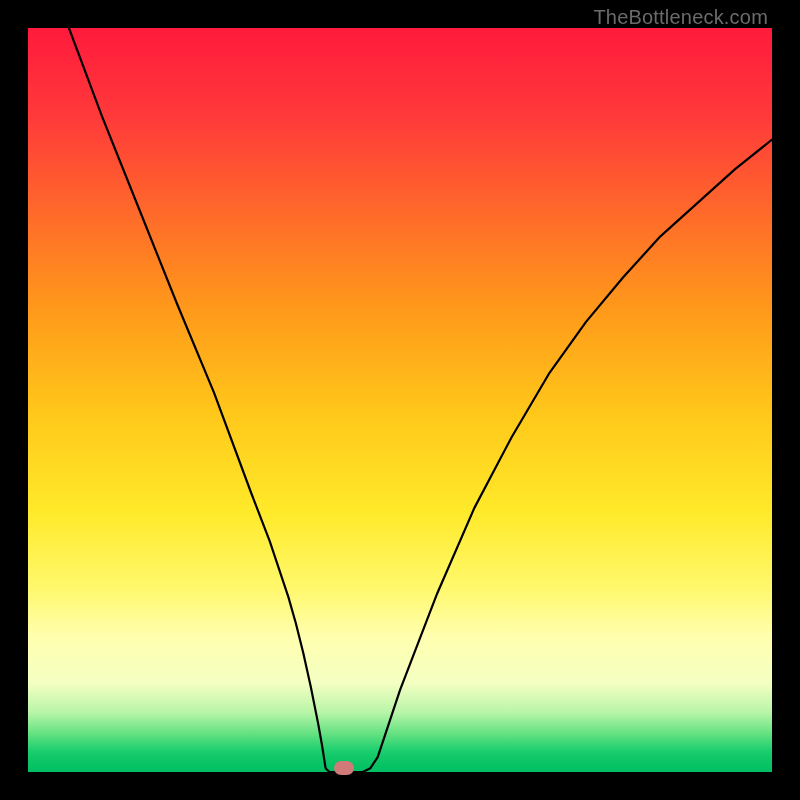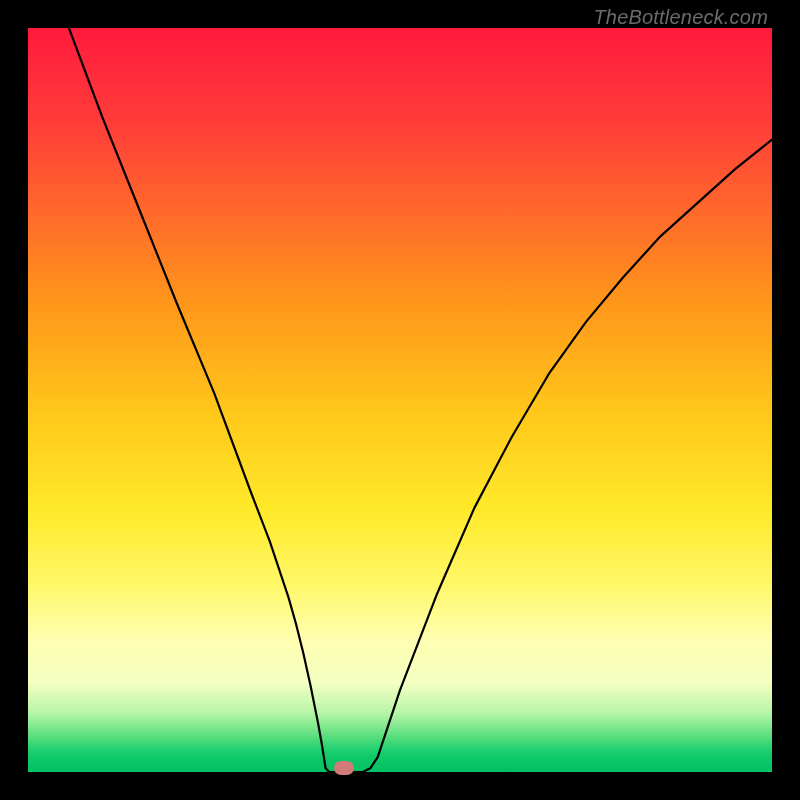--- a/index.html
+++ b/index.html
@@ -28,21 +28,20 @@
       #00bf63 100%
     );
   }
   .watermark {
     position: absolute;
     top: 6px;
     right: 32px;
     color: #6b6b6b;
     font-size: 20px;
     letter-spacing: 0.2px;
-    font-style: italic;
   }
   .curve-svg {
     position: absolute;
     left: 0; top: 0;
     width: 744px; height: 744px;
   }
   .marker {
     position: absolute;
     width: 20px;
     height: 14px;

